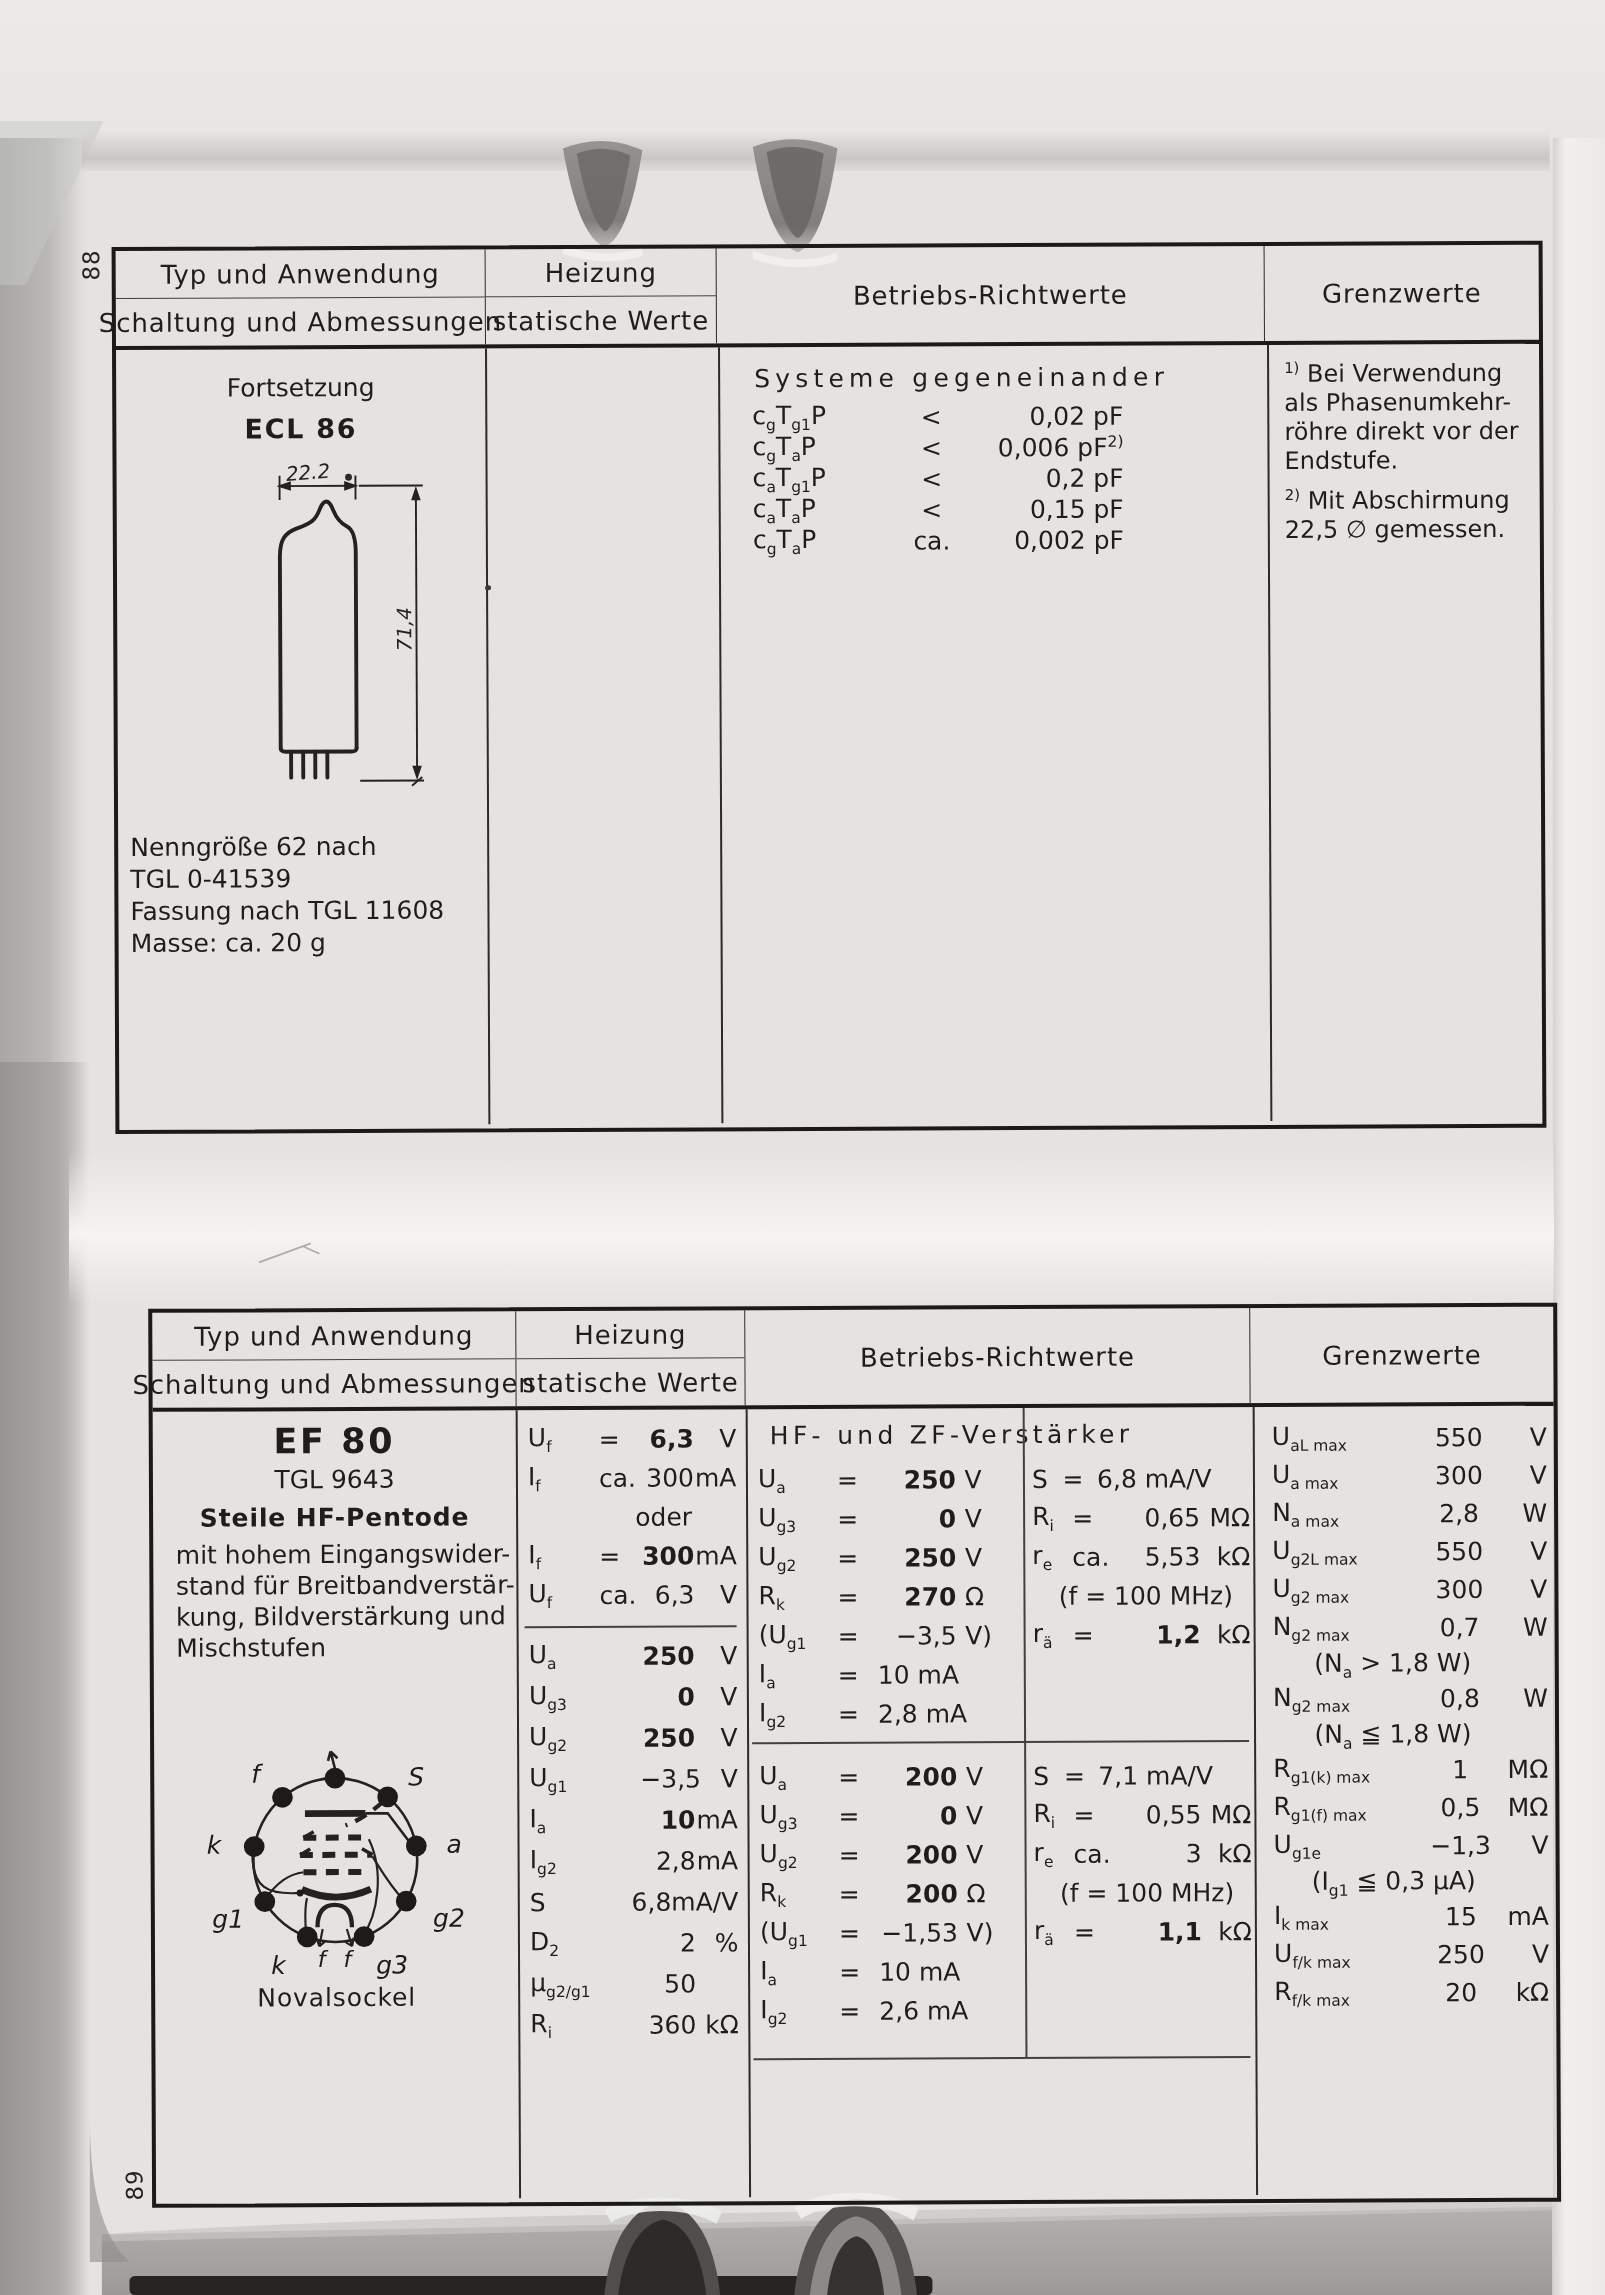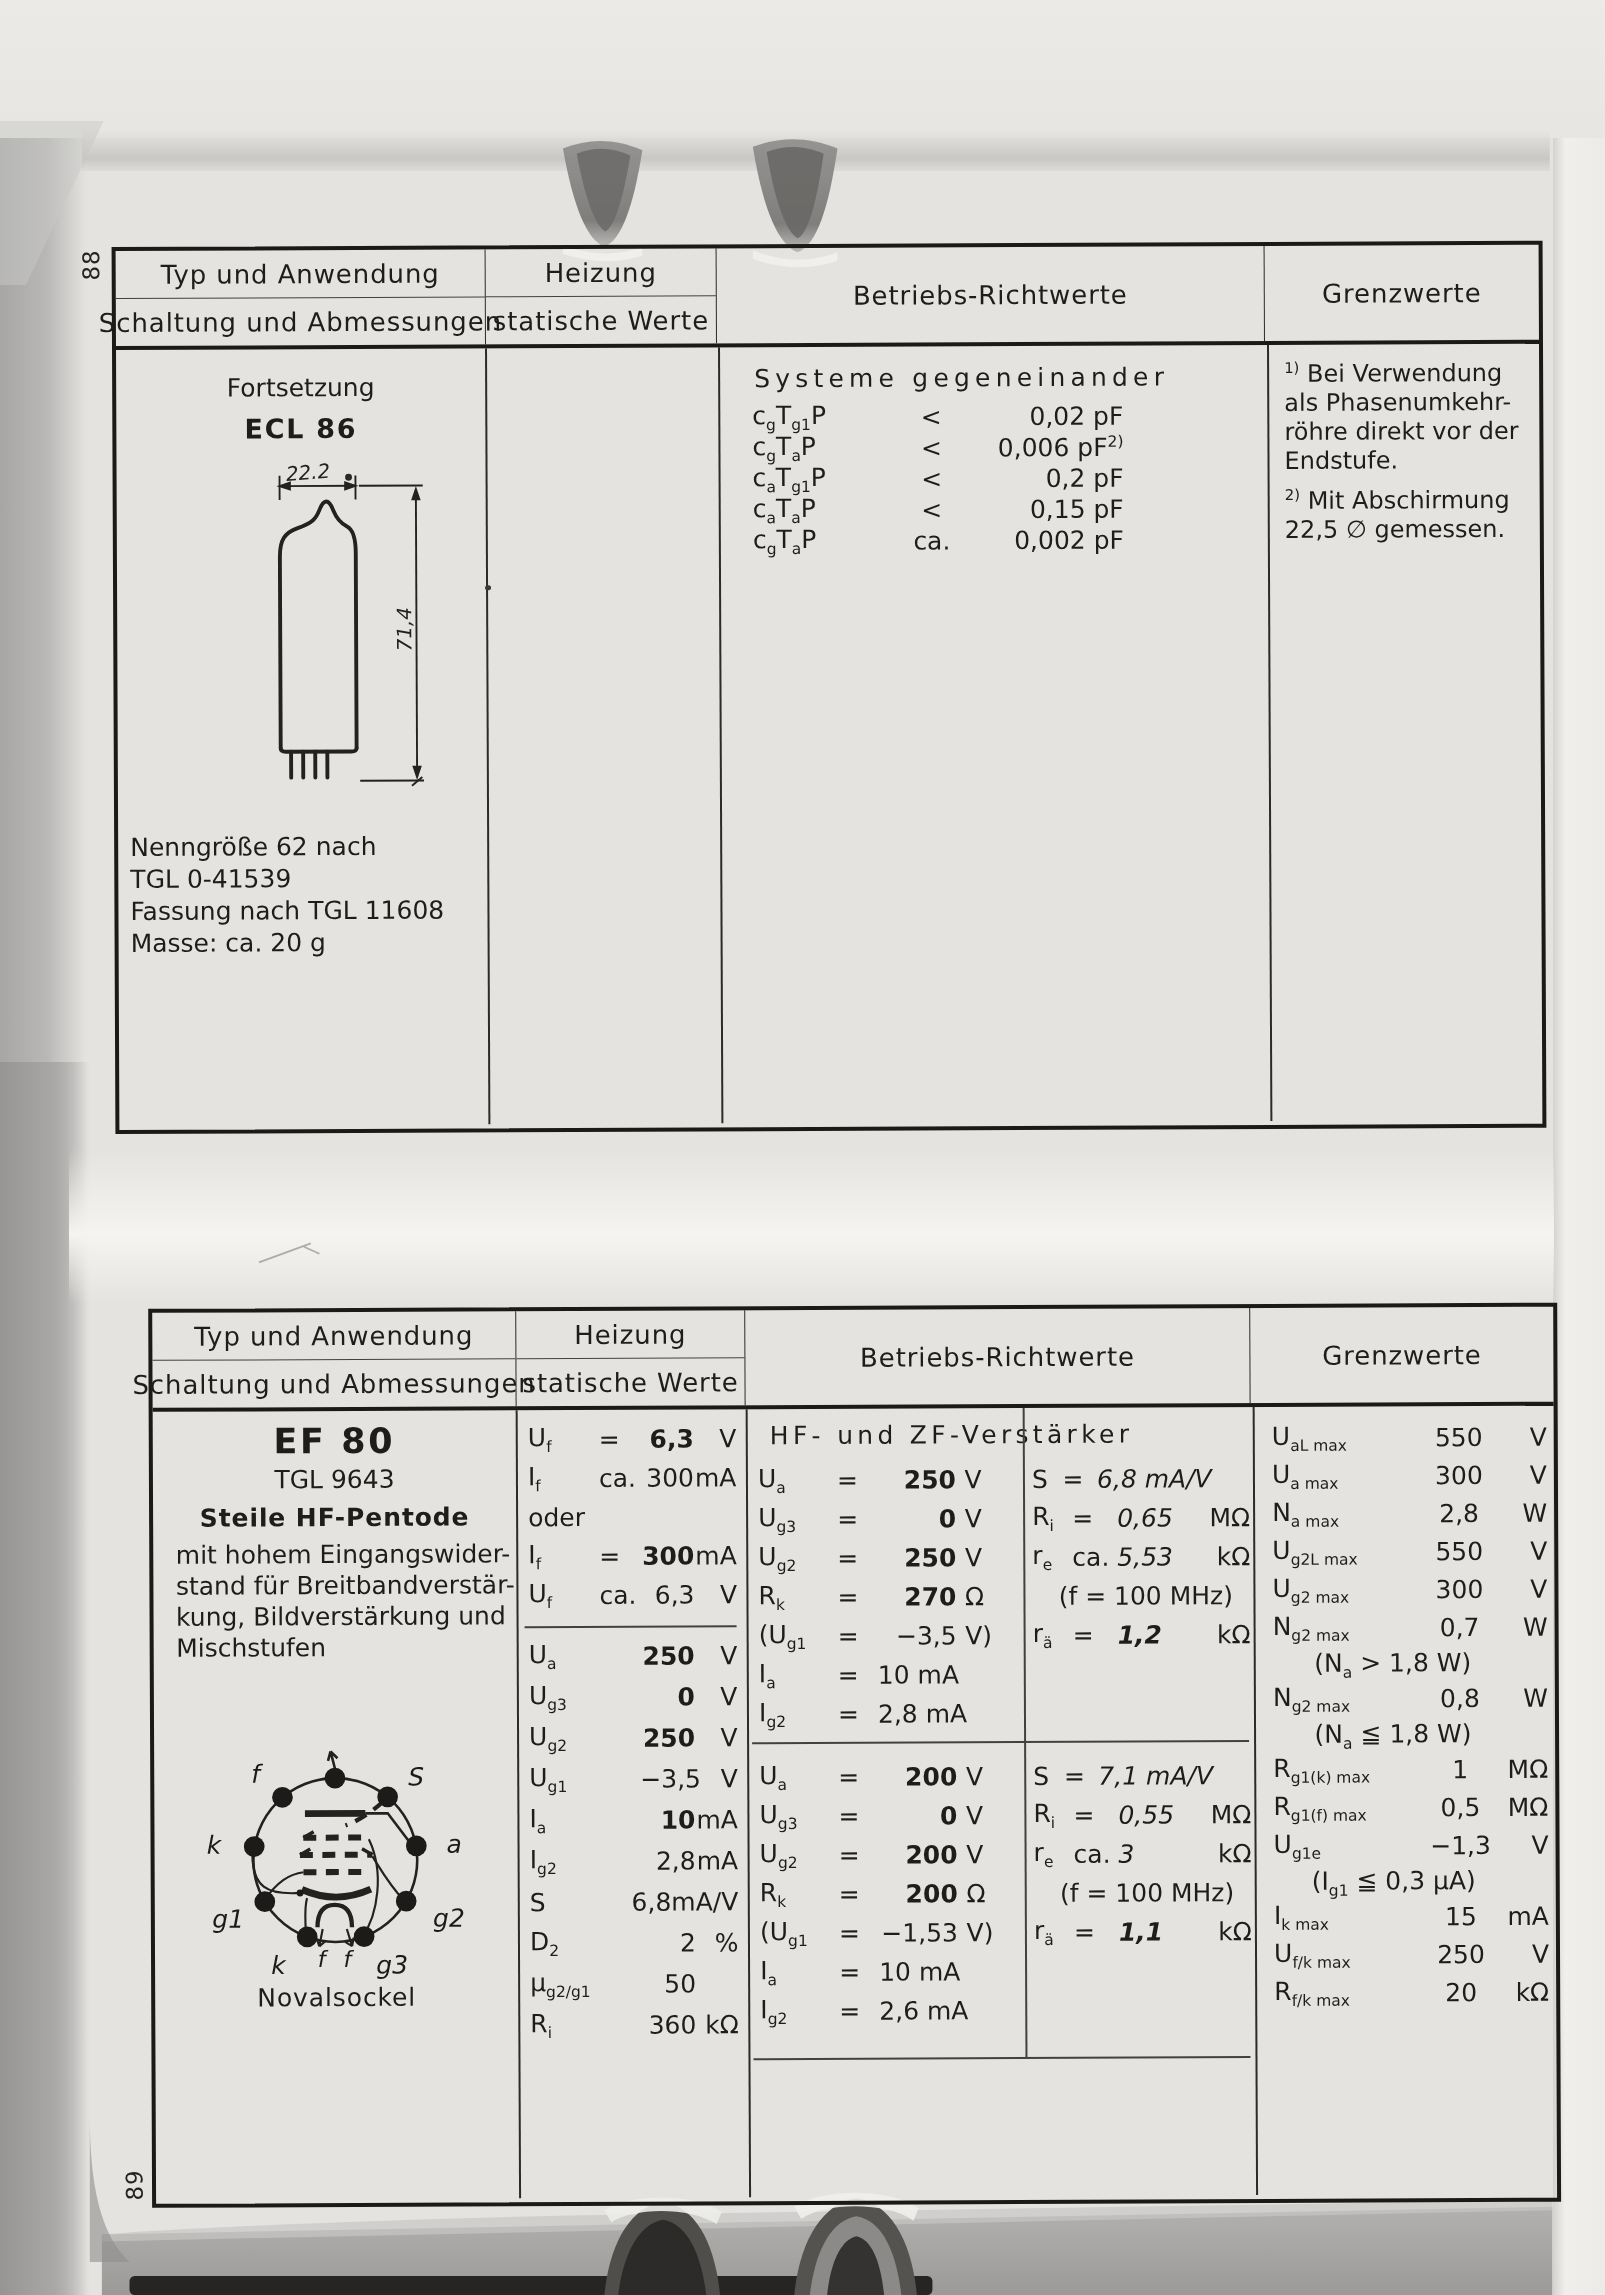--- a/index.html
+++ b/index.html
@@ -35,35 +35,35 @@
   sup{font-size:0.62em;}
   .tline{white-space:nowrap;}
 
   
   .heiz{width:212px;}
   .heiz .prow{height:39px;}
   .heiz .c-s{width:71px;}
   .heiz .c-rel{width:40px;}
   .heiz .c-v{width:55px;text-align:right;}
   .heiz .c-u{flex:1;text-align:right;padding-right:3.5px;}
-  .heiz .tline{height:39px;line-height:39px;text-align:left;padding-right:48px;}
+  .heiz .tline{height:39px;line-height:39px;text-align:right;padding-right:48px;}
   .heiz2 .prow{height:41px;}
 
   
   .bsec-l{width:259px;}
   .bsec-l .prow{height:39px;}
   .bsec-l .c-s{width:79px;}
   .bsec-l .c-rel{width:40px;}
   .bsec-l .c-v{width:79px;text-align:right;}
   .bsec-l .c-u{flex:1;text-align:left;padding-left:8.6px;}
   .bsec-r{width:218px;}
   .bsec-r .prow{height:39px;}
   .bsec-r .c-s{width:40px;}
   .bsec-r .c-rel{width:45px;}
-  .bsec-r .c-v{flex:1;text-align:left;font-style:italic;}
+  .bsec-r .c-v{flex:1;text-align:right;}
   .bsec-r .c-u{width:50px;text-align:right;}
   .bsec-r .pfull{display:block;text-align:center;line-height:39px;padding-left:8.6px;}
 
   
   .grz{width:275px;}
   .grz .prow{height:38px;}
   .grz .pfull{height:33px;display:block;line-height:33px;text-align:center;padding-right:35px;}
   .grz .c-l{width:149px;}
   .grz .c-m{flex:1;text-align:center;}
   .grz .c-r{width:50px;text-align:right;}

